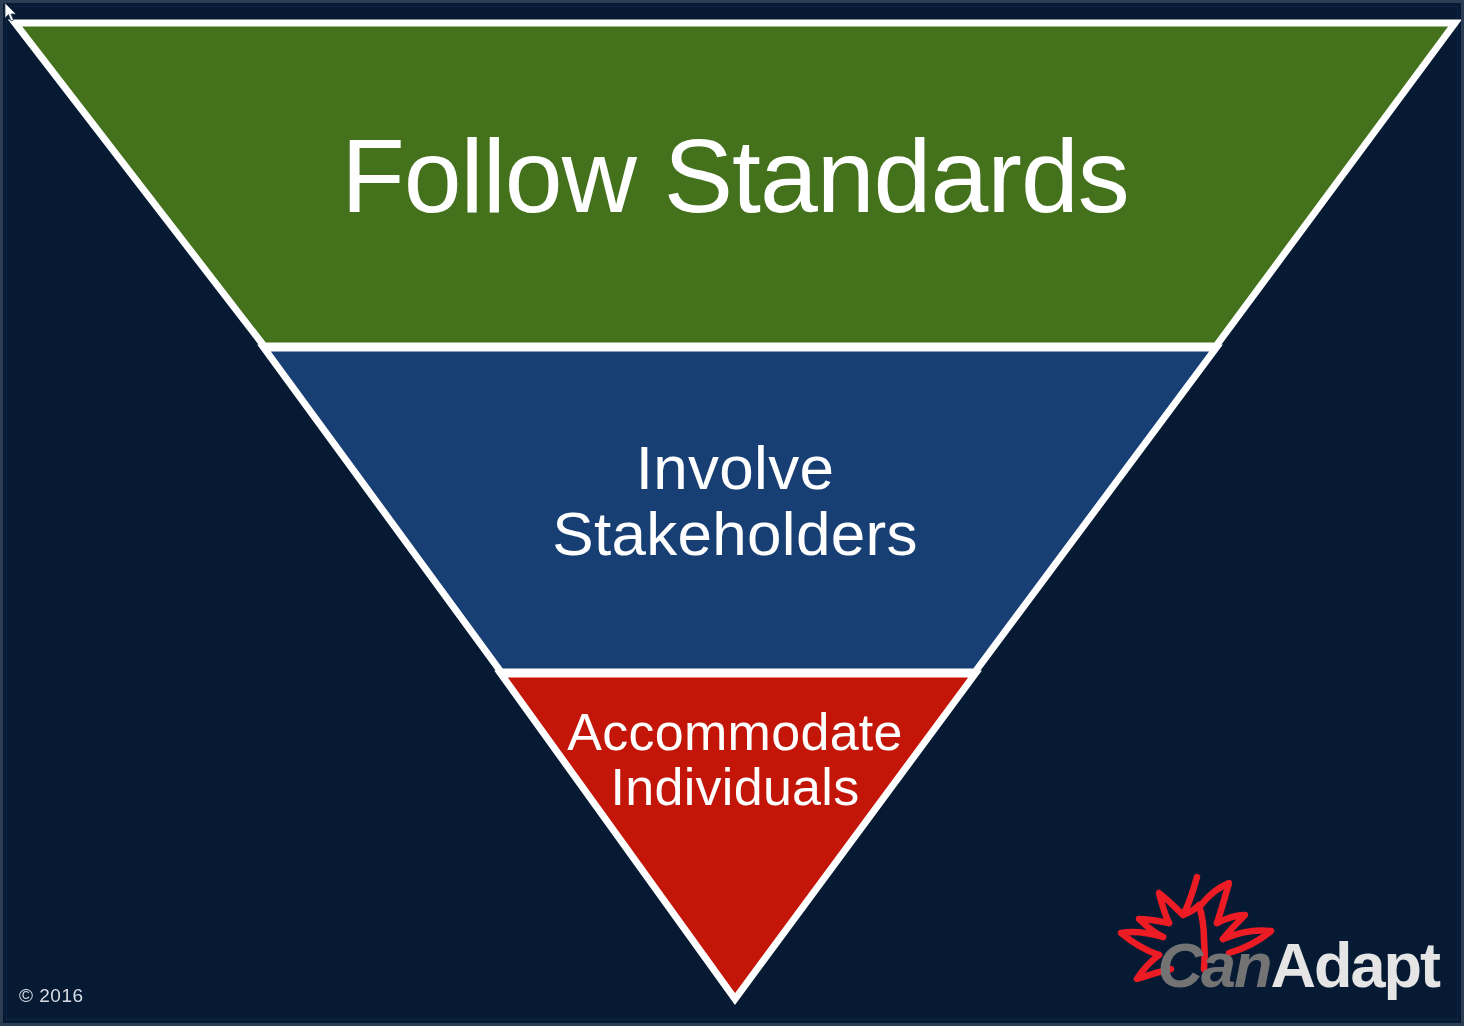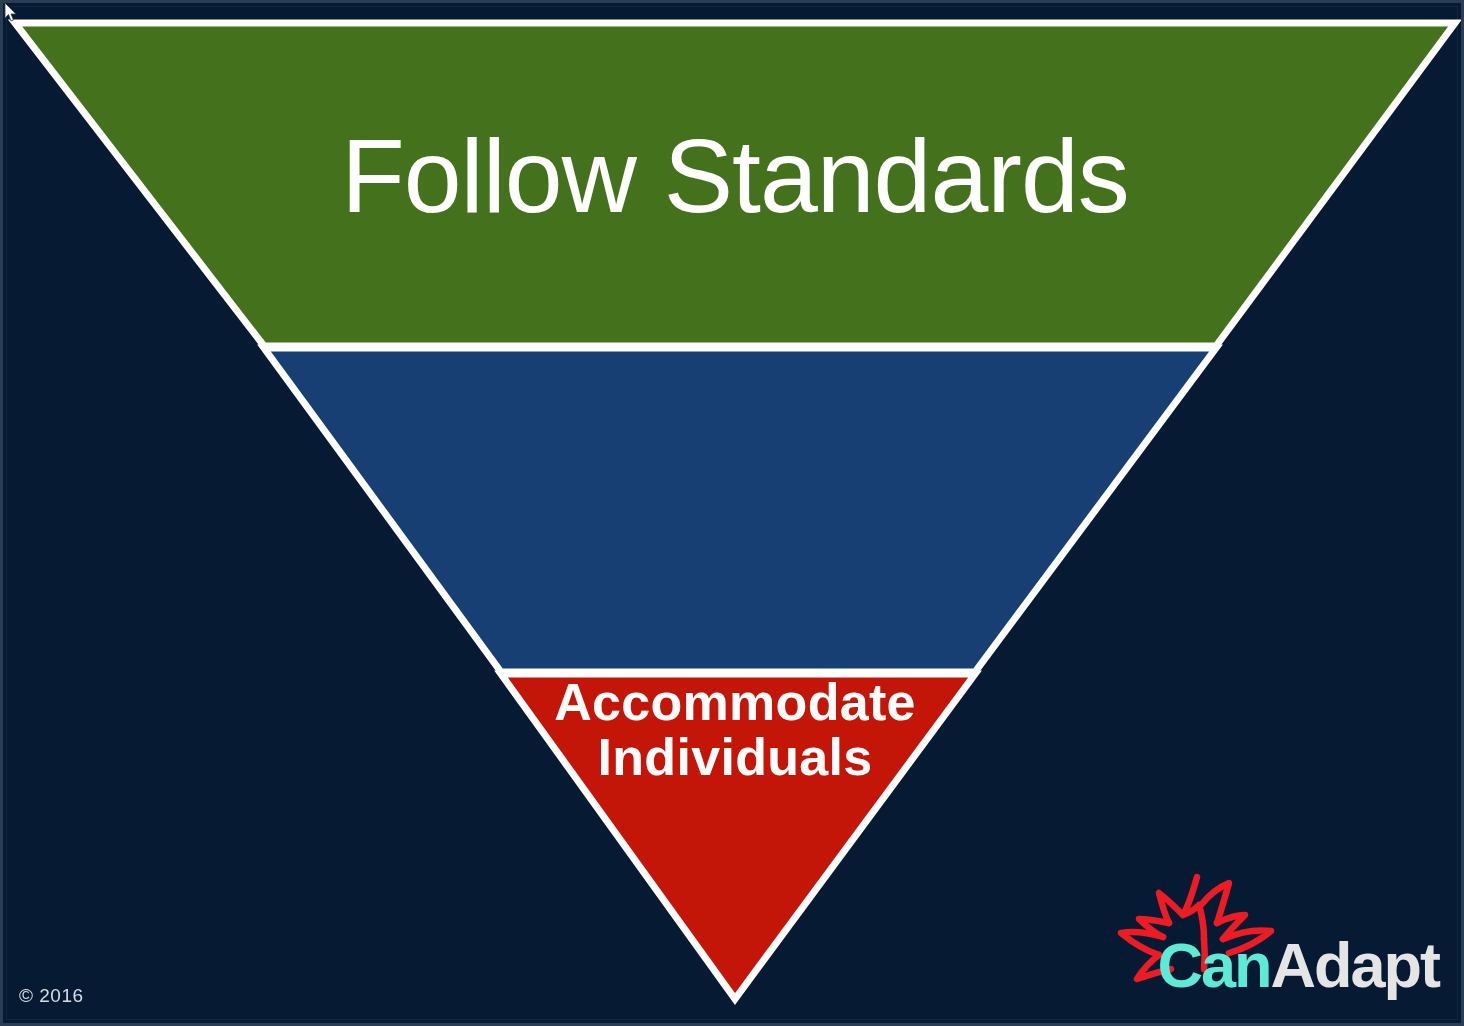--- a/index.html
+++ b/index.html
@@ -69,24 +69,24 @@
   }
   .band-label.tier-2 {
     left: 432px;
     top: 432px;
     width: 600px;
     font-size: 62px;
     font-weight: 400;
   }
   .band-label.tier-3 {
     left: 462px;
-    top: 672px;
+    top: 702px;
     width: 540px;
     font-size: 52px;
-    font-weight: 700;
+    font-weight: 400;
   }
 
   
   .copyright {
     position: absolute;
     left: 16px;
     bottom: 16px;
     color: #d7dde6;
     font-size: 19px;
     font-family: "Liberation Sans", sans-serif;
@@ -107,21 +107,21 @@
   .logo-text {
     position: absolute;
     right: 0px;
     bottom: 4px;
     font-size: 63px;
     font-weight: bold;
     letter-spacing: -2px;
     line-height: 1;
     font-family: "Liberation Sans", sans-serif;
   }
-  .logo-can { color: #5eead4; }
+  .logo-can { color: #737373; font-style: italic; }
   .logo-adapt { color: #e5e5e5; }
 
   
   .cursor-artifact {
     position: absolute;
     left: 1px;
     top: 0px;
     width: 14px;
     height: 20px;
   }
@@ -138,20 +138,22 @@
       <polygon points="12,20 1452,20 1213,343 261,343" fill="#44721C" stroke="#ffffff" stroke-width="7" stroke-linejoin="miter"></polygon>
 
       <polygon points="261,345 1213,345 972,669 498,669" fill="#183F74" stroke="#ffffff" stroke-width="7" stroke-linejoin="miter"></polygon>
 
       <polygon points="498,671 972,671 732,996" fill="#C41608" stroke="#ffffff" stroke-width="7" stroke-linejoin="miter"></polygon>
     </svg>
   </div>
 
   <div class="band-label tier-1">Follow Standards</div>
 
+  <div class="band-label tier-2">Involve
+Stakeholders</div>
 
   <div class="band-label tier-3">Accommodate
 Individuals</div>
 
   <div class="copyright">© 2016</div>
 
   <div class="logo">
     <svg class="logo-svg" viewBox="0 0 330 140" xmlns="http://www.w3.org/2000/svg">
       <g fill="none" stroke="#ED1B24" stroke-width="6.5" stroke-linecap="round" stroke-linejoin="round">
 

